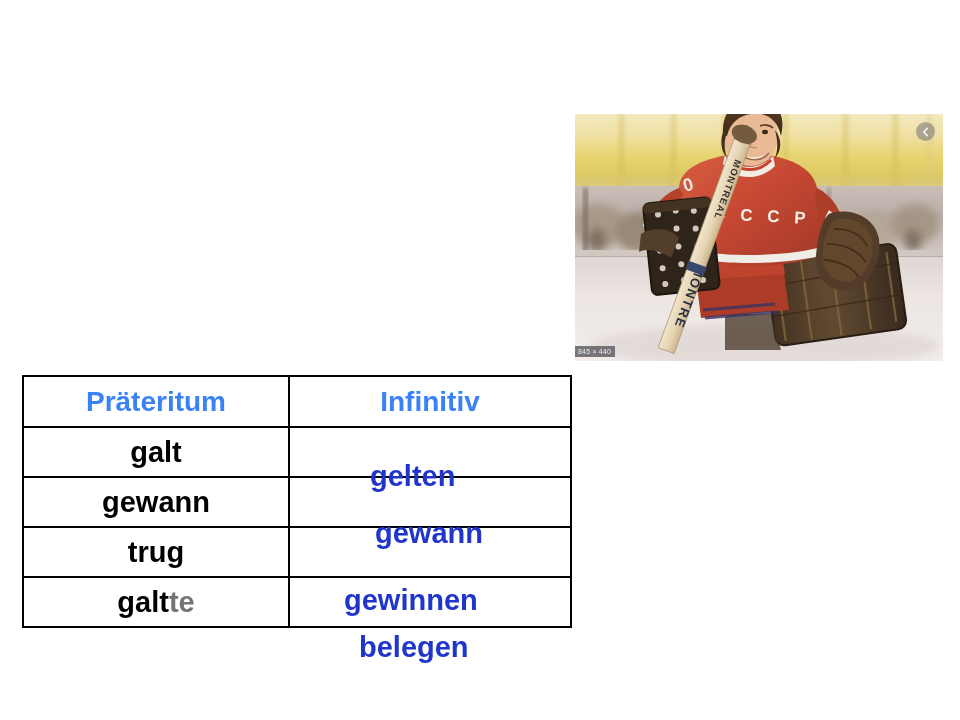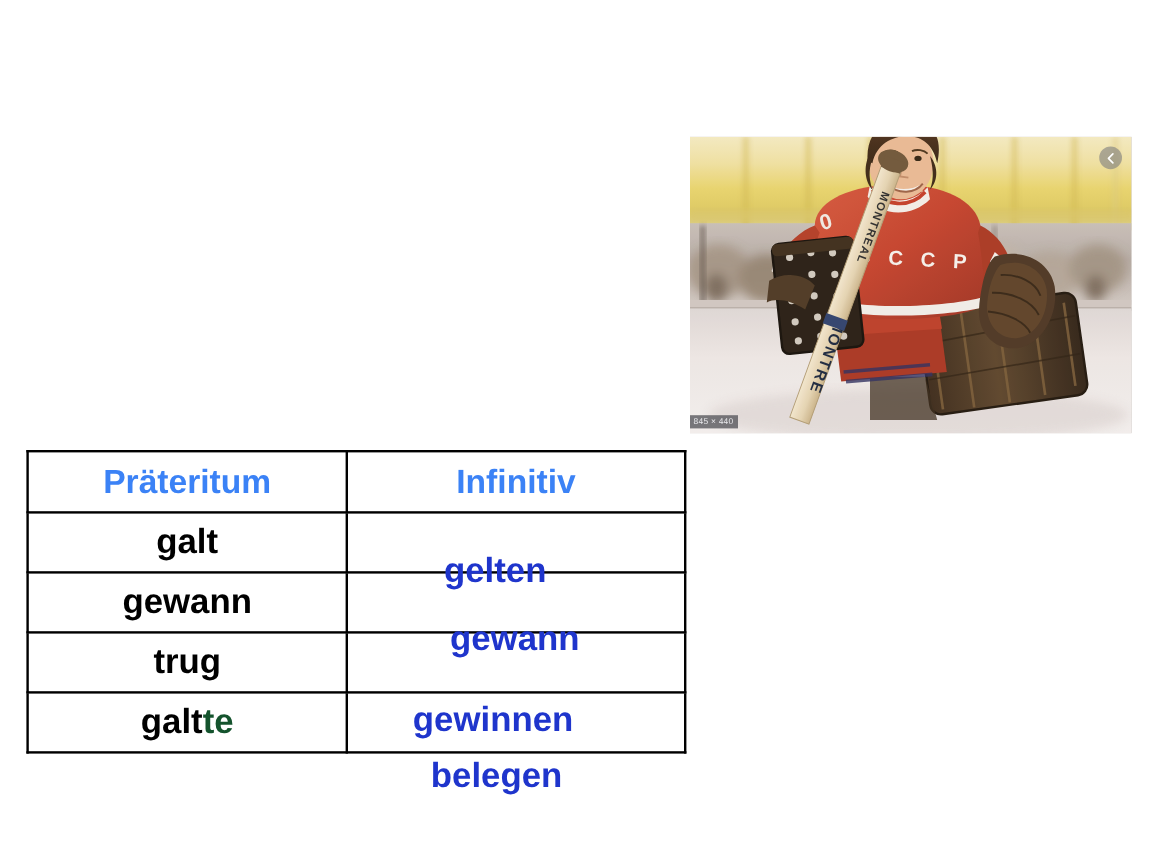--- a/index.html
+++ b/index.html
@@ -86,21 +86,21 @@
   }
   .body-cell {
     height: 48px;
   }
   .pret-text {
     font-size: 29px;
     font-weight: bold;
     color: #000000;
     line-height: 1;
   }
-  .suffix-red { color: #14532d; }
+  .suffix-red { color: #737373; }
 
   
   .inf-overlay {
     position: absolute;
     color: #1f35cc;
     font-size: 29px;
     font-weight: bold;
     line-height: 1;
     white-space: nowrap;
   }

